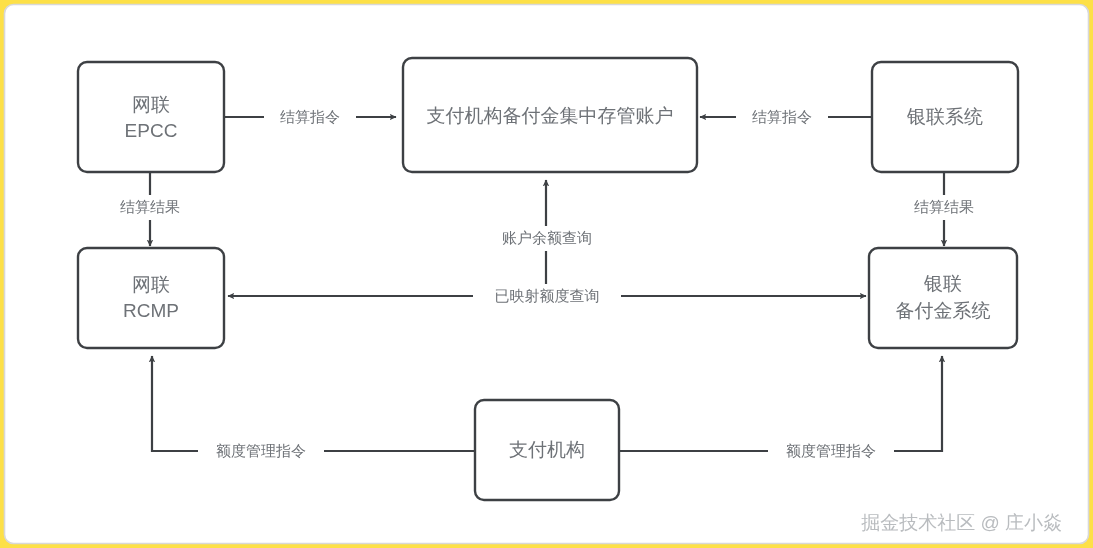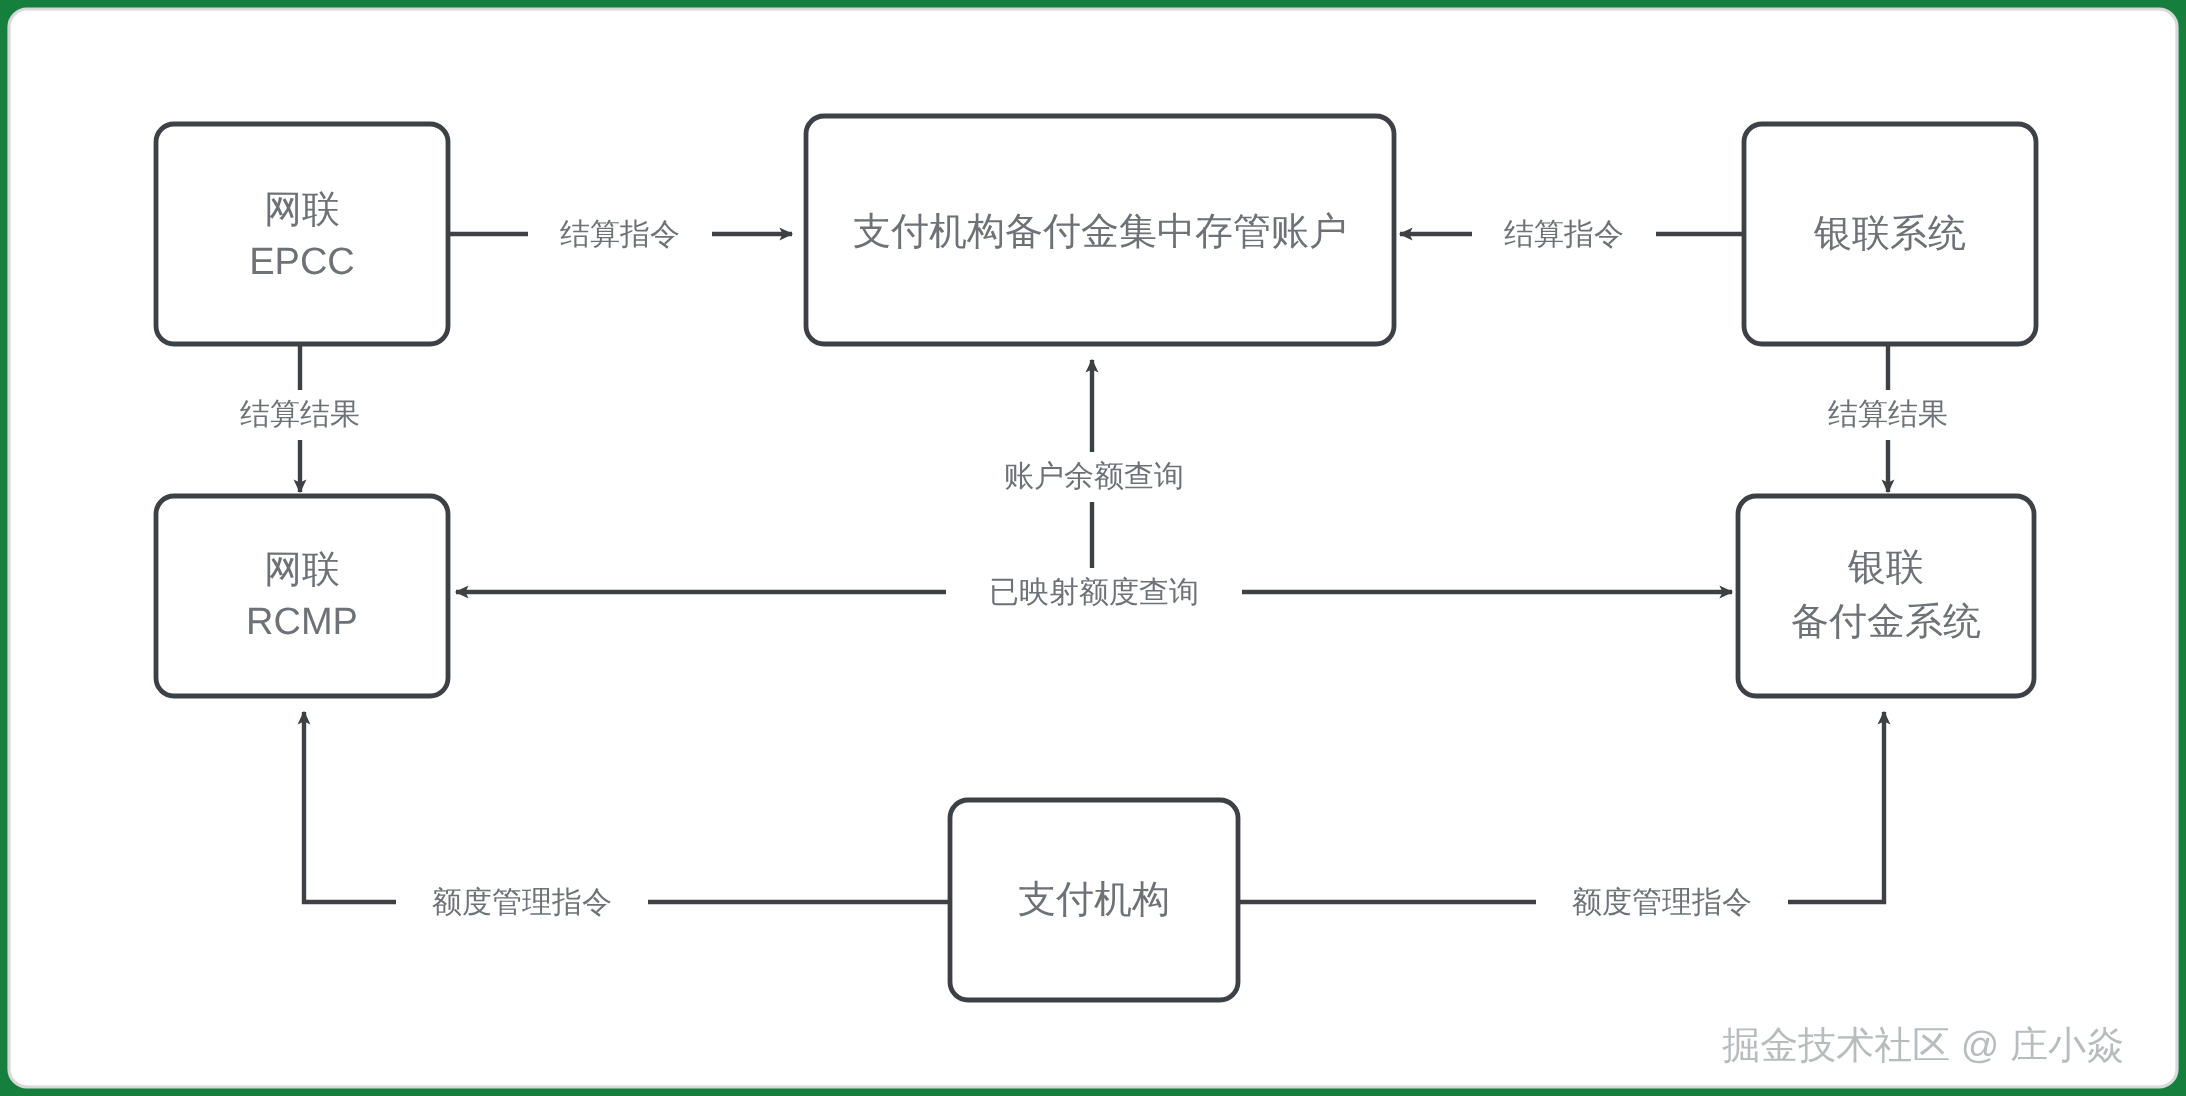--- a/index.html
+++ b/index.html
@@ -7,21 +7,21 @@
     padding: 0;
     background: #ffffff;
   }
   body {
     font-family: "Liberation Sans", "DejaVu Sans", sans-serif;
   }
   #canvas {
     position: relative;
     width: 1093px;
     height: 548px;
-    background: #15803d;
+    background: #fde047;
     overflow: hidden;
   }
   #diagram-svg {
     position: absolute;
     left: 0;
     top: 0;
     width: 1093px;
     height: 548px;
   }
   .frame-rect {

